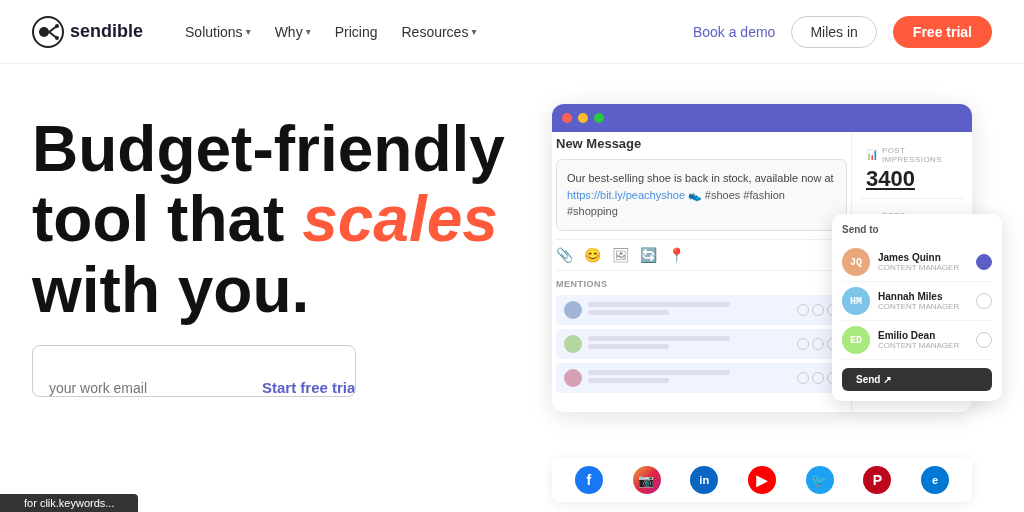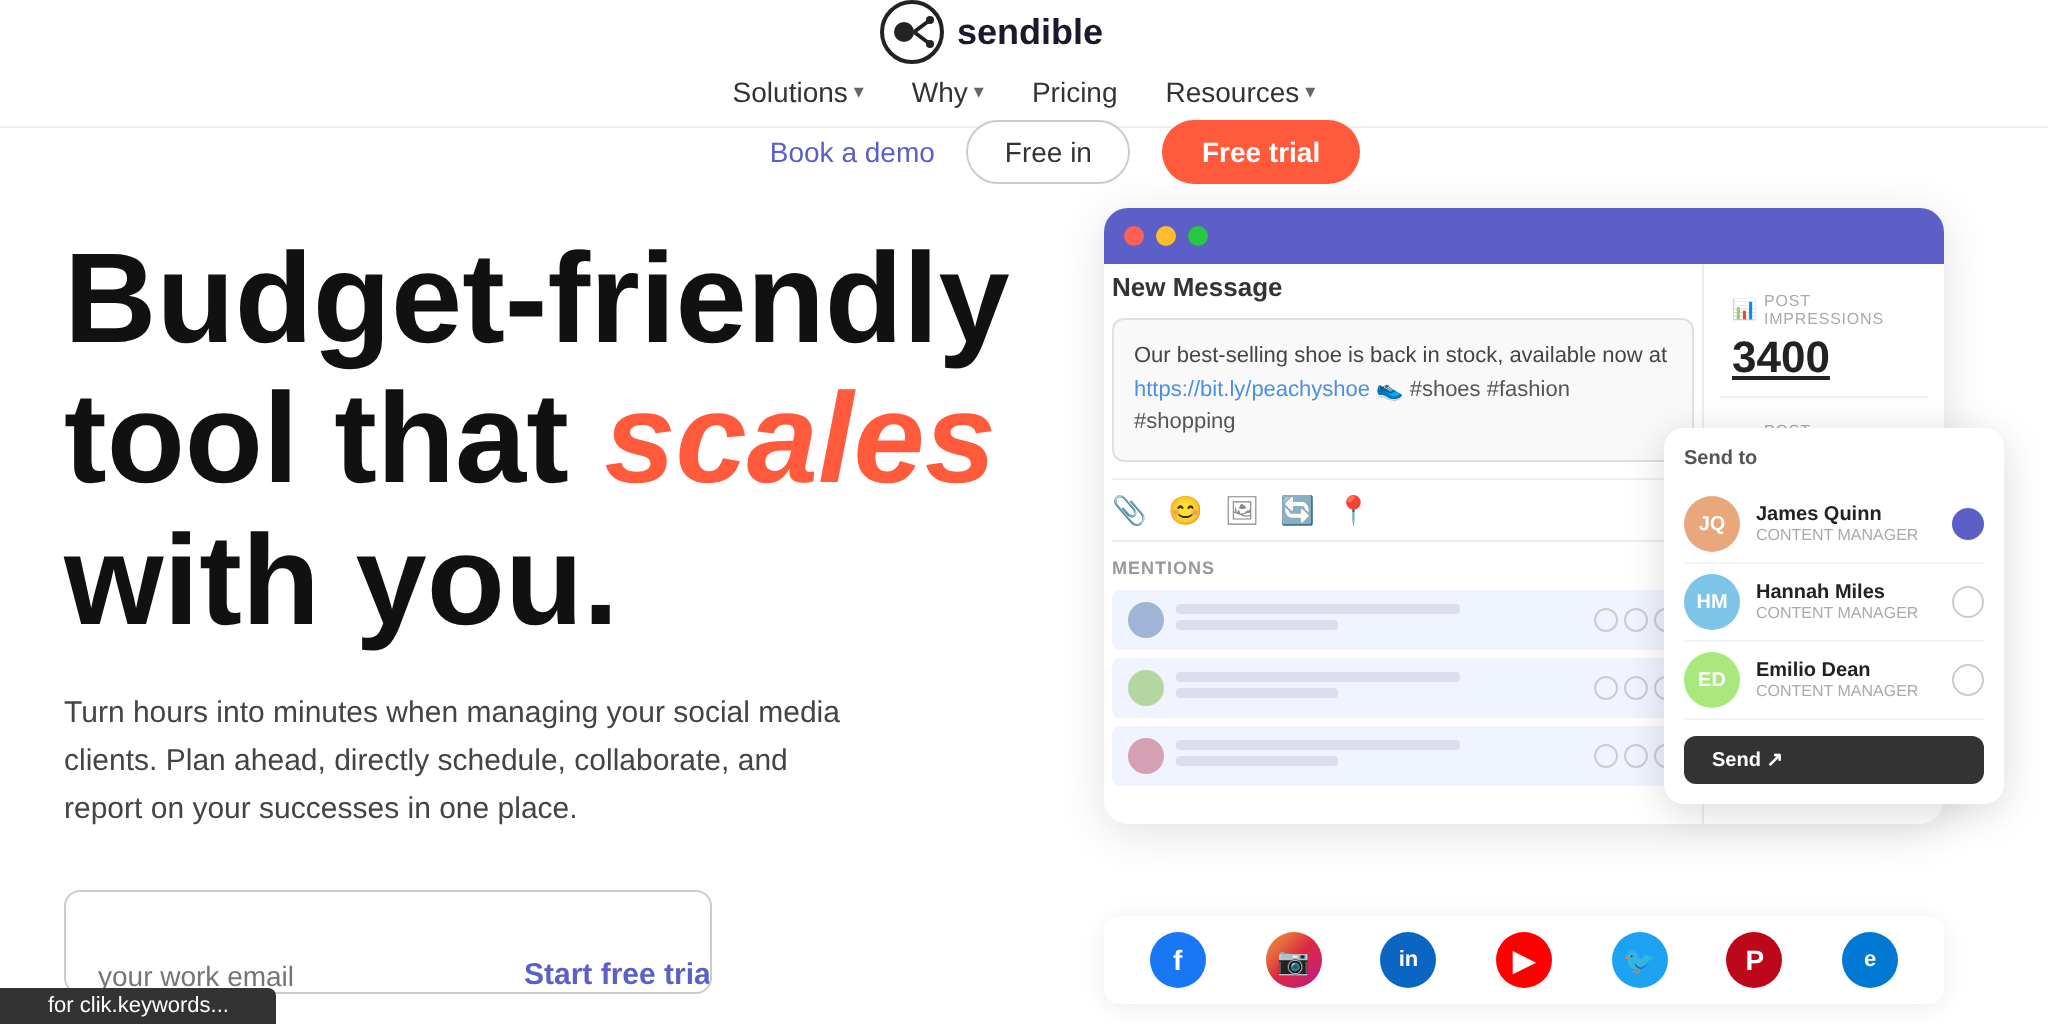--- a/index.html
+++ b/index.html
@@ -15,21 +15,20 @@
     
     nav {
       display: flex;
       align-items: center;
       padding: 0 32px;
       height: 64px;
       border-bottom: 1px solid #eee;
       background: #fff;
       position: relative;
       z-index: 10;
-      flex-direction: column;
     }
     .logo {
       display: flex;
       align-items: center;
       gap: 6px;
       margin-right: 32px;
       text-decoration: none;
       color: #111;
     }
     .logo-icon {
@@ -345,20 +344,21 @@
       border-radius: 50%;
       background: #ddd;
       flex-shrink: 0;
       overflow: hidden;
       display: flex;
       align-items: center;
       justify-content: center;
       font-size: 10px;
       font-weight: 700;
       color: #fff;
+      font-family: Liberation Mono, monospace;
     }
     .contact-info { flex: 1; }
     .contact-name {
       font-size: 10px;
       font-weight: 600;
       color: #222;
     }
     .contact-role {
       font-size: 8px;
       color: #aaa;
@@ -462,33 +462,32 @@
       <span>Pricing</span>
     </div>
     <div class="nav-link">
       <span>Resources</span>
       <span class="chevron">▾</span>
     </div>
   </div>
 
   <div class="nav-right">
     <span class="book-demo">Book a demo</span>
-    <button class="sign-in-btn">Free in</button>
+    <button class="sign-in-btn">Miles in</button>
     <button class="free-trial-btn">Free trial</button>
   </div>
 </nav>
 
 <div class="hero">
   <div class="hero-left">
     <h1 class="hero-heading">
       <span>Budget-friendly</span><br>
       <span>tool that </span><span class="scales">scales</span><br>
       <span>with you.</span>
     </h1>
-    <p class="hero-sub">Turn hours into minutes when managing your social media clients. Plan ahead, directly schedule, collaborate, and report on your successes in one place.</p>
 
     <div class="email-row">
       <input class="email-input" type="email" placeholder="your work email" style="">
       <span class="start-trial-link">Start free trial</span>
     </div>
   </div>
 
   <div class="hero-right">
 
     <div class="mockup-main">

